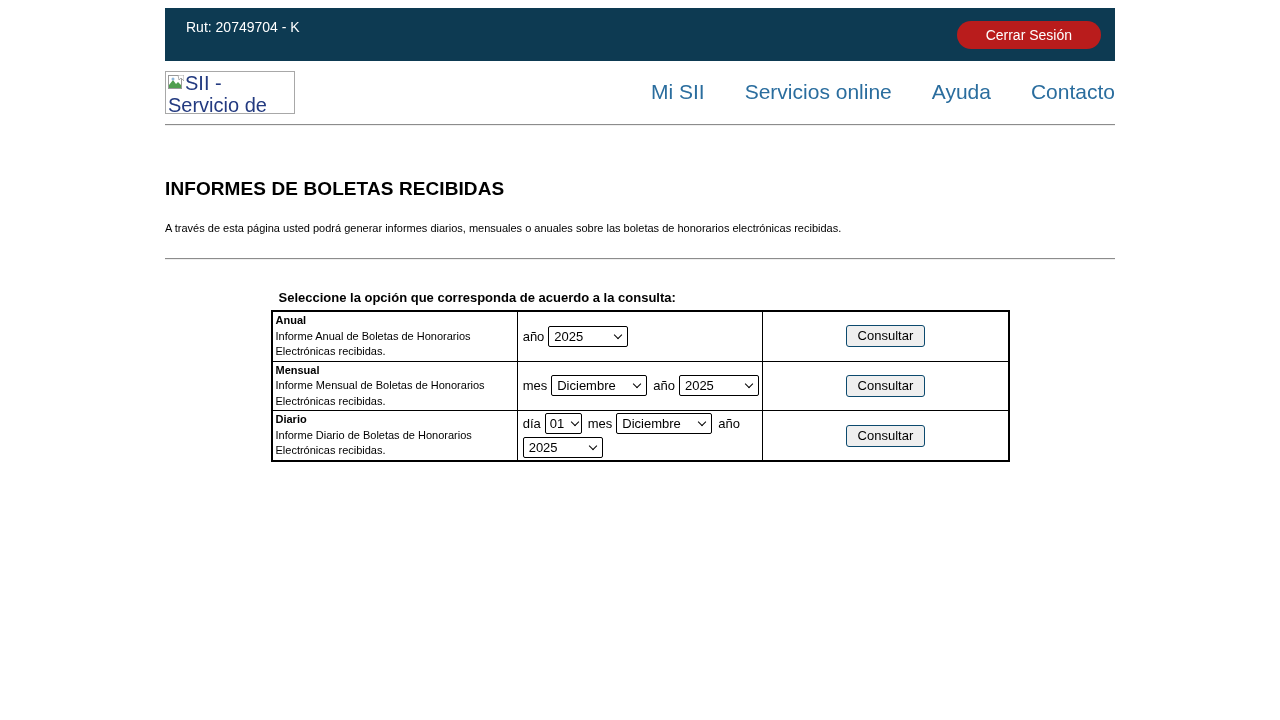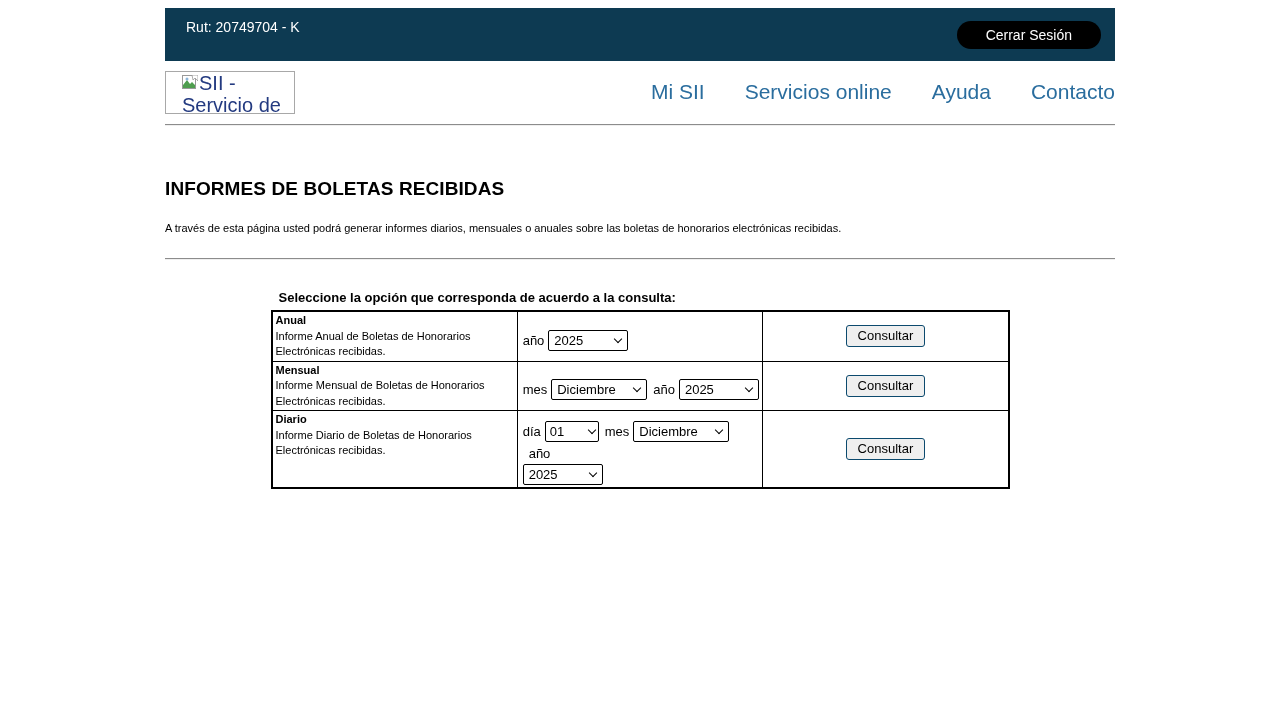--- a/index.html
+++ b/index.html
@@ -16,40 +16,40 @@
     position:relative;
     height:53px;
     background:#0d3a52;
   }
   .rut {
     position:absolute; left:21px; top:11px;
     color:#ffffff; font-size:14px;
   }
   .logout-btn {
     position:absolute; right:14px; top:50%; transform:translateY(-50%);
-    background:#000000; color:#fff;
+    background:#b91c1c; color:#fff;
     border:none; border-radius:14px;
     font-family:inherit; font-size:14px;
     padding:6px 29px;
     cursor:pointer;
   }
 
   
   .header-row {
     margin-top:9px;
     display:flex; justify-content:space-between; align-items:center;
     height:44px;
   }
   .logo-box {
     width:130px; height:43px;
     border:1px solid #a8a8a8;
     overflow:hidden;
     font-size:20px; line-height:22px;
     color:#233a80;
-    padding-left:16px;
+    padding-left:2px;
     cursor:pointer;
   }
   .logo-box svg { vertical-align:baseline; margin-right:1px; }
   .nav { display:flex; gap:40px;align-items:center; }
   .nav a {
     color:#2a6d9e; text-decoration:none;
     font-size:21px; cursor:pointer;
   }
 
   hr.rule {
@@ -84,21 +84,21 @@
   th.col-tipo { width:340px; }
   th.col-sel  { width:296px; }
   th.col-btn  { width:103px; }
   table.informes th {
     background:#c0c0c0;
     font-size:13px; font-weight:bold;
     padding:2px; text-align:center;
   }
   td.tipo-cell { vertical-align:top; padding:1px 3px; font-size:11px; line-height:15.5px; }
   .tipo-title { font-weight:bold; }
-  td.sel-cell { vertical-align:middle; padding:10px 2px 2px 5px; font-size:13px; }
+  td.sel-cell { vertical-align:middle; padding:2px 2px 2px 5px; font-size:13px; }
   td.btn-cell { vertical-align:middle; text-align:center; }
 
   .ctl-line { display:flex; align-items:center; flex-wrap:wrap; row-gap:4px; }
   .lbl { margin-right:4px; }
   .gap { margin-left:6px; }
 
   .sel { position:relative; display:inline-block; }
   .sel select {
     appearance:none; -webkit-appearance:none;
     font-family:inherit; font-size:13px;
@@ -110,21 +110,21 @@
   .sel .chev {
     position:absolute; right:7px; top:6px;
     width:6px; height:6px;
     border-right:1.7px solid #000;
     border-bottom:1.7px solid #000;
     transform:rotate(45deg);
     pointer-events:none;
   }
   .sel.sel-year select  { width:80px; }
   .sel.sel-month select { width:96px; }
-  .sel.sel-day select   { width:54px; padding-left:4px; padding-right:10px; }
+  .sel.sel-day select   { width:37px; padding-left:4px; padding-right:10px; }
   .sel.sel-day .chev    { right:4px; }
 
   .consultar-btn {
     font-family:inherit; font-size:13px;
     background:#efefef; color:#000;
     border:1px solid #0c4a6e; border-radius:3px;
     padding:2px 11px 3px 11px;
     cursor:pointer;
   }
 </style>

